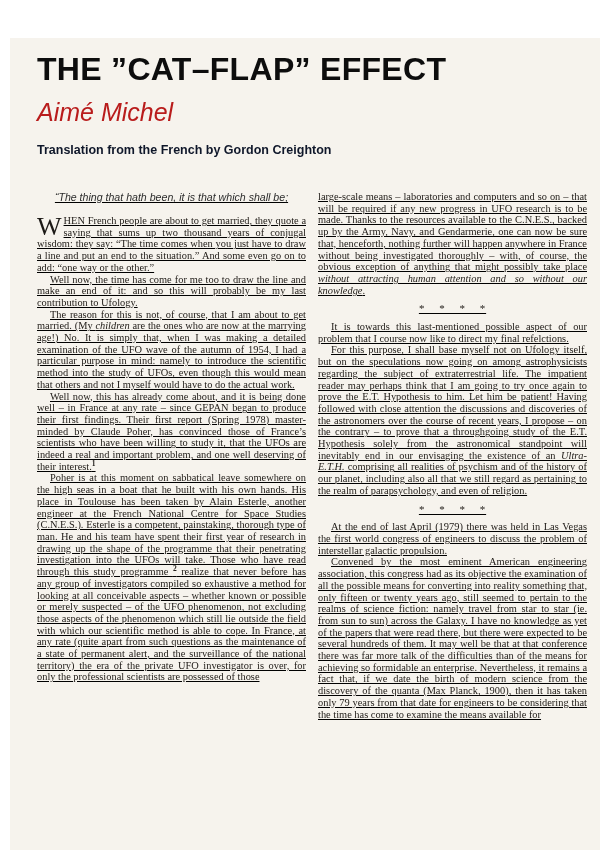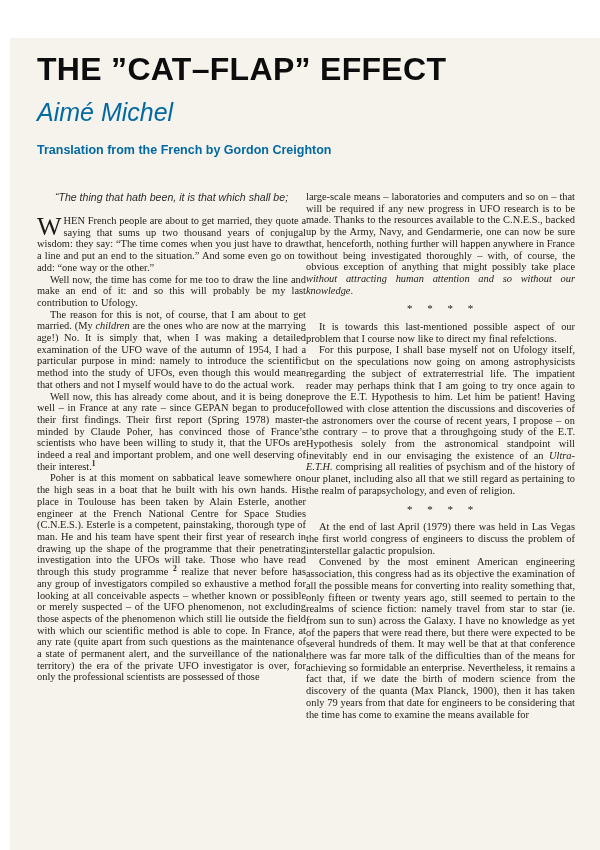--- a/index.html
+++ b/index.html
@@ -10,30 +10,30 @@
   .page{position:relative;width:600px;height:850px;overflow:hidden;background:#ffffff;}
   .paper{position:absolute;left:10px;top:38px;width:600px;height:812px;background:#f6f3ed;}
   .title{
     position:absolute;left:27px;top:13px;margin:0;
     font-family:"Liberation Sans",sans-serif;font-weight:700;
     font-size:32px;letter-spacing:.3px;color:#0d0d0d;white-space:nowrap;
   }
   .author{
     position:absolute;left:27px;top:60px;
     font-family:"Liberation Sans",sans-serif;font-style:italic;font-weight:400;
-    font-size:25px;color:#0369a1;
+    font-size:25px;color:#b91c1c;
   }
   .credit{
     position:absolute;left:27px;top:105px;
     font-family:"Liberation Sans",sans-serif;font-weight:700;
-    font-size:12.5px;color:#0369a1;
+    font-size:12.5px;color:#0f172a;
   }
   .columns{
     position:absolute;left:27px;top:153px;width:550px;
-    display:flex;
+    display:flex;gap:12px;text-decoration:underline;
   }
   .col{
     width:269px;
     font-size:10.4px;line-height:11.7px;text-align:justify;
     color:#24201c;
   }
   .col p{margin:0;}
   .ind{text-indent:13px;}
   .epigraph{
     font-family:"Liberation Sans",sans-serif;font-style:italic;

